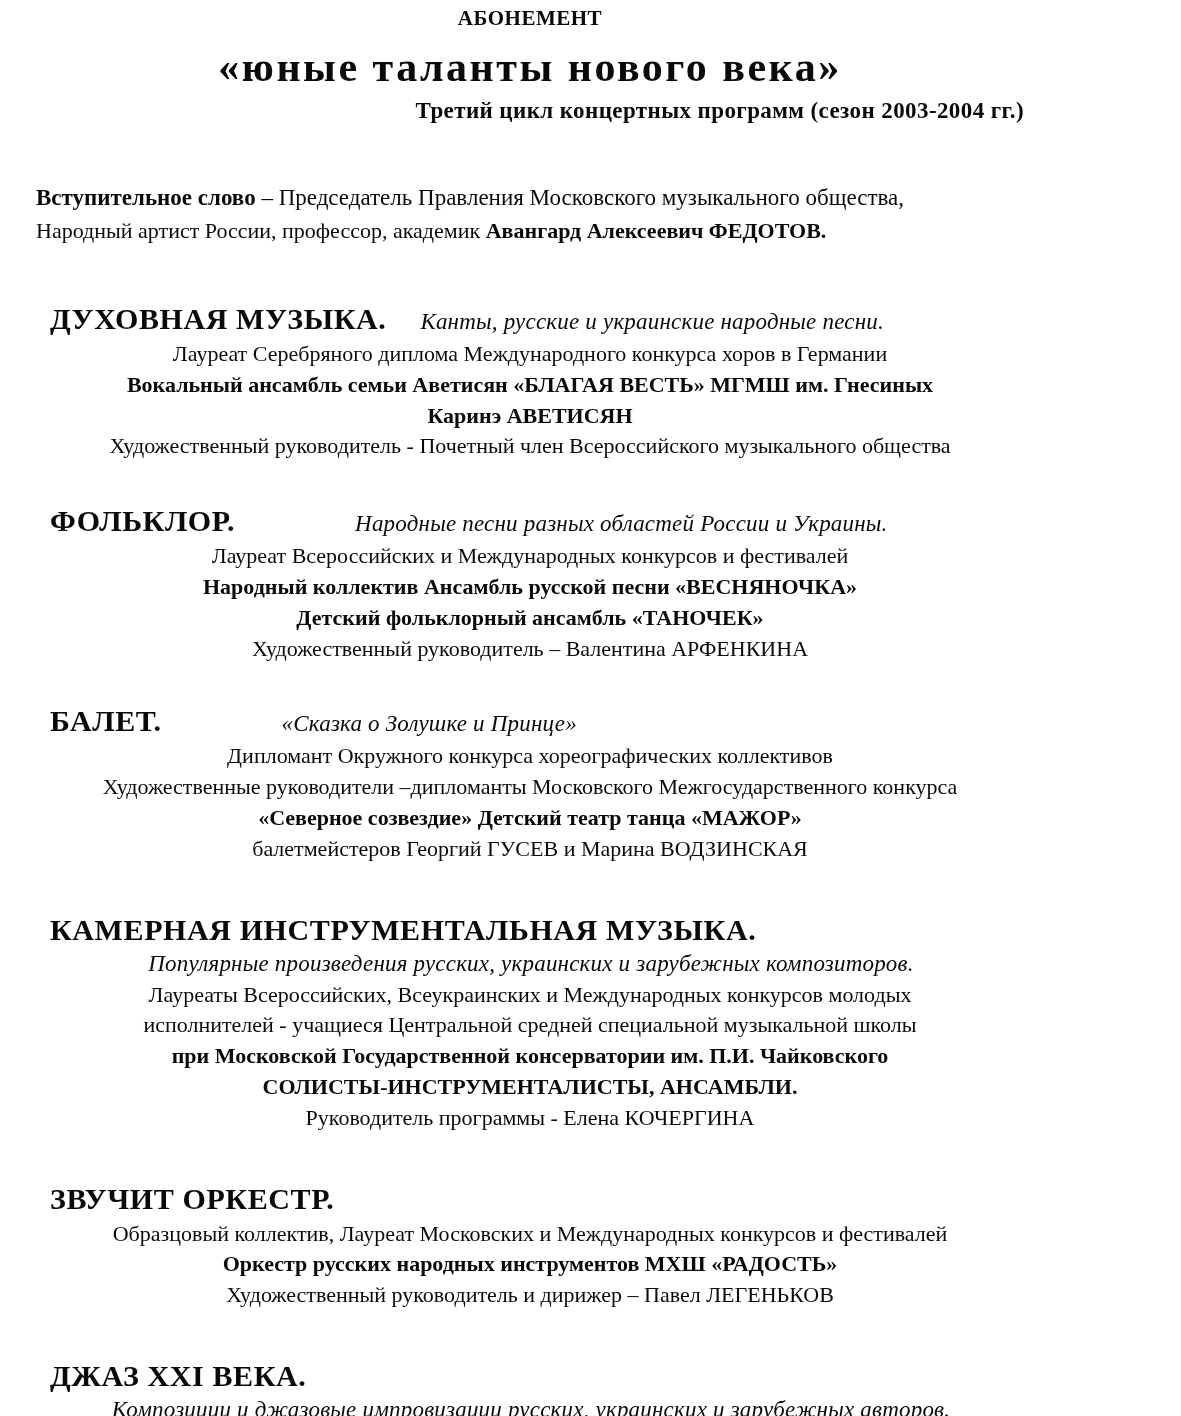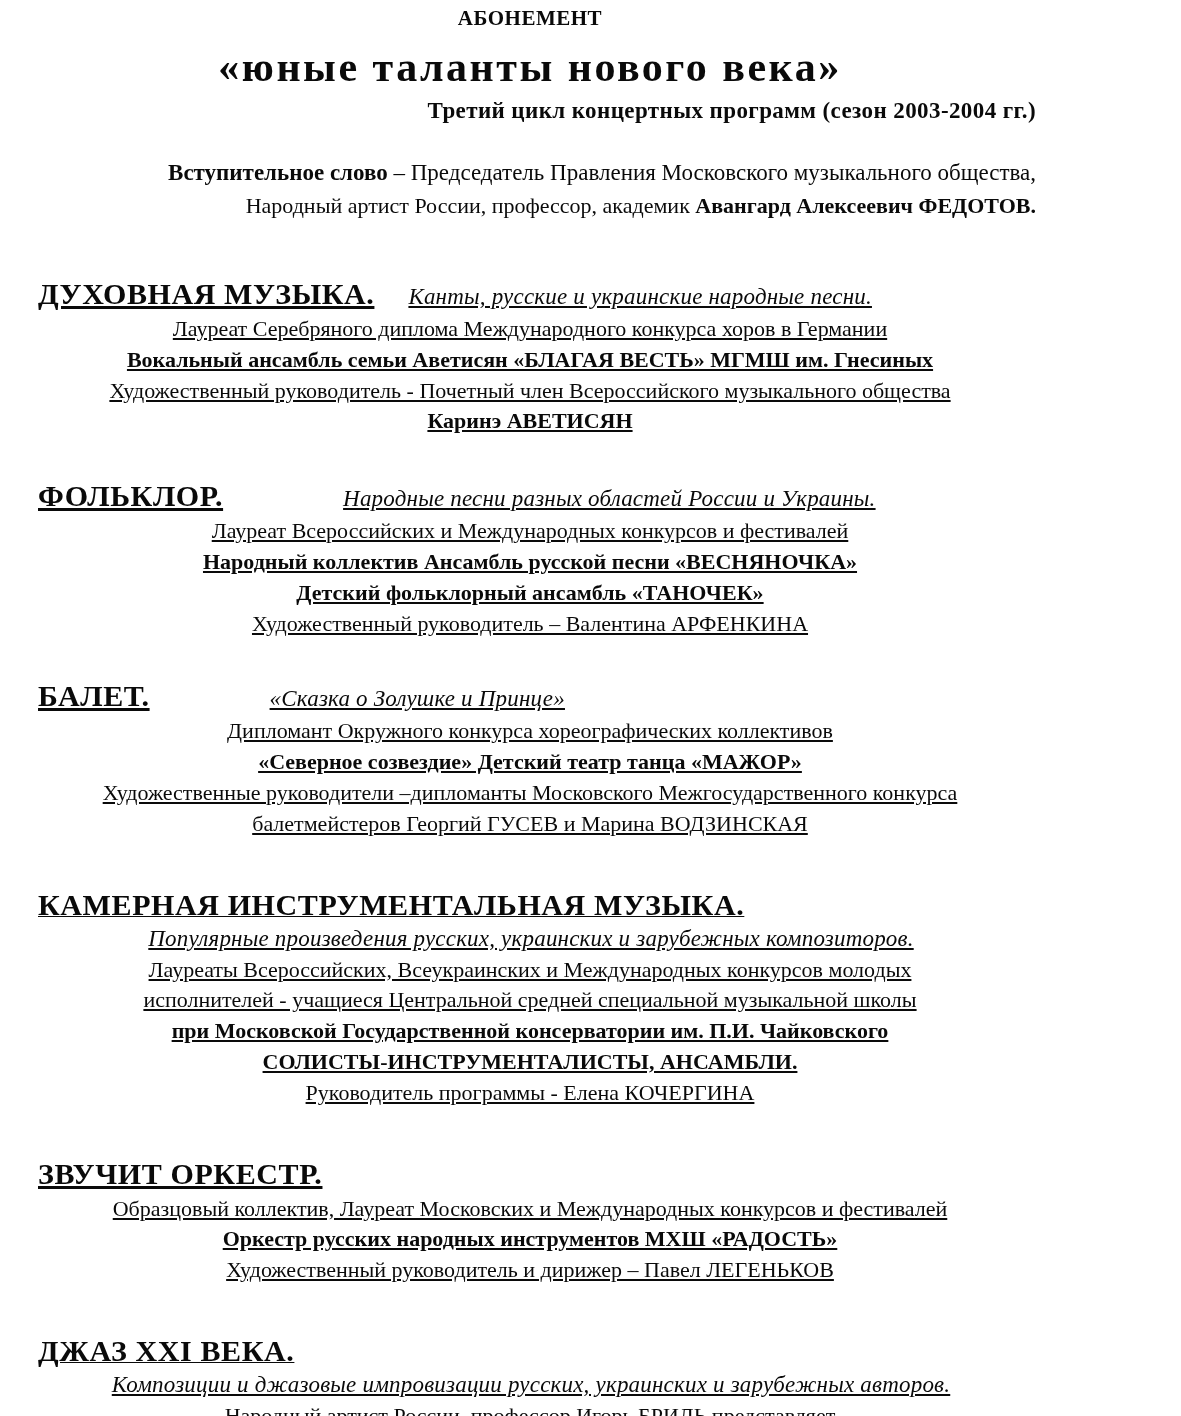--- a/index.html
+++ b/index.html
@@ -14,21 +14,21 @@
     overflow: hidden;
     font-family: "Liberation Serif", "DejaVu Serif", serif;
     color: #0a0a0a;
     -webkit-font-smoothing: none;
   }
   .page {
     position: relative;
     width: 1060px;
     height: 1416px;
     box-sizing: border-box;
-    padding: 0 24px;
+    padding: 0 36px;
   }
 
   
   .line        { display: block; white-space: nowrap; }
   .b           { font-weight: bold; }
 
   
   .masthead { padding-top: 6px; }
   .kicker {
     font-size: 21px;
@@ -46,26 +46,26 @@
   }
   .sub-title {
     font-size: 23px;
     font-weight: bold;
     letter-spacing: 0.4px;
     text-align: right;
     margin-top: 9px;
   }
 
   
-  .intro { margin-top: 33px; text-align: right; }
+  .intro { margin-top: 58px; text-align: left; }
   .intro .line { font-size: 22px; line-height: 1.42; }
   .intro .lead { font-size: 23px; }
 
   
-  .section { margin-top: 40px; text-decoration: underline; }
+  .section { margin-top: 40px; }
   .section-head {
     display: flex;
     align-items: baseline;
     padding-left: 14px;
   }
   .section-title {
     font-size: 30px;
     font-weight: bold;
     letter-spacing: 0.6px;
     white-space: nowrap;
@@ -138,22 +138,22 @@
 
   <div class="section" id="sec-spiritual">
     <div class="section-head">
       <span class="section-title">ДУХОВНАЯ МУЗЫКА.</span>
       <span class="gap-s"></span>
       <span class="section-tagline">Канты, русские и украинские  народные  песни.</span>
     </div>
     <div class="section-body">
       <span class="line">Лауреат Серебряного диплома Международного конкурса хоров в Германии</span>
       <span class="line b">Вокальный ансамбль семьи  Аветисян «БЛАГАЯ  ВЕСТЬ»  МГМШ им. Гнесиных</span>
+      <span class="line b">Каринэ АВЕТИСЯН</span>
       <span class="line">Художественный руководитель - Почетный член Всероссийского музыкального общества</span>
-      <span class="line b">Каринэ АВЕТИСЯН</span>
     </div>
   </div>
 
   <div class="section" id="sec-folklore">
     <div class="section-head">
       <span class="section-title">ФОЛЬКЛОР.</span>
       <span class="gap-l"></span>
       <span class="section-tagline">Народные песни разных областей России и Украины.</span>
     </div>
     <div class="section-body">
@@ -165,22 +165,22 @@
   </div>
 
   <div class="section" id="sec-ballet">
     <div class="section-head">
       <span class="section-title">БАЛЕТ.</span>
       <span class="gap-l"></span>
       <span class="section-tagline">«Сказка о Золушке и Принце»</span>
     </div>
     <div class="section-body">
       <span class="line">Дипломант Окружного конкурса   хореографических   коллективов</span>
+      <span class="line">Художественные руководители –дипломанты Московского Межгосударственного конкурса</span>
       <span class="line b">«Северное созвездие»  Детский театр танца «МАЖОР»</span>
-      <span class="line">Художественные руководители –дипломанты Московского Межгосударственного конкурса</span>
       <span class="line">балетмейстеров Георгий ГУСЕВ и Марина  ВОДЗИНСКАЯ</span>
     </div>
   </div>
 
   <div class="section" id="sec-chamber">
     <div class="section-head">
       <span class="section-title">КАМЕРНАЯ ИНСТРУМЕНТАЛЬНАЯ МУЗЫКА.</span>
       <span class="section-tagline under">Популярные произведения русских, украинских и зарубежных композиторов.</span>
     </div>
     <div class="section-body">

